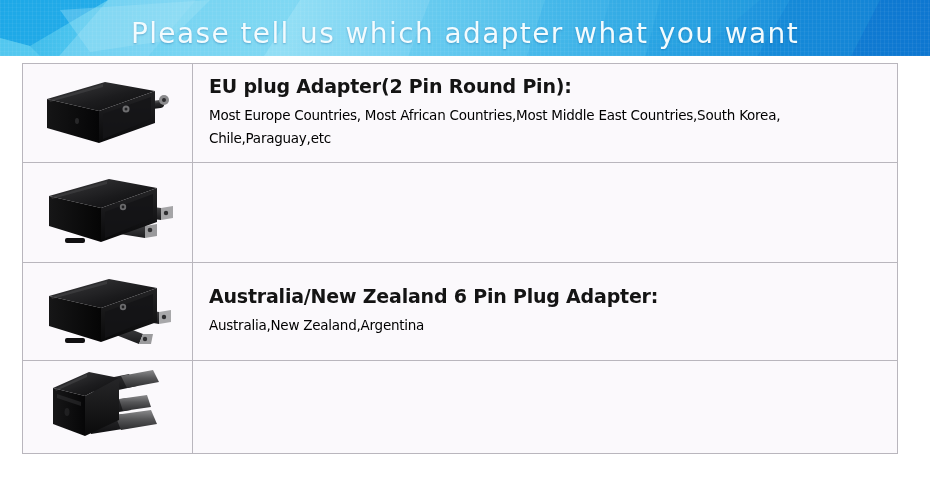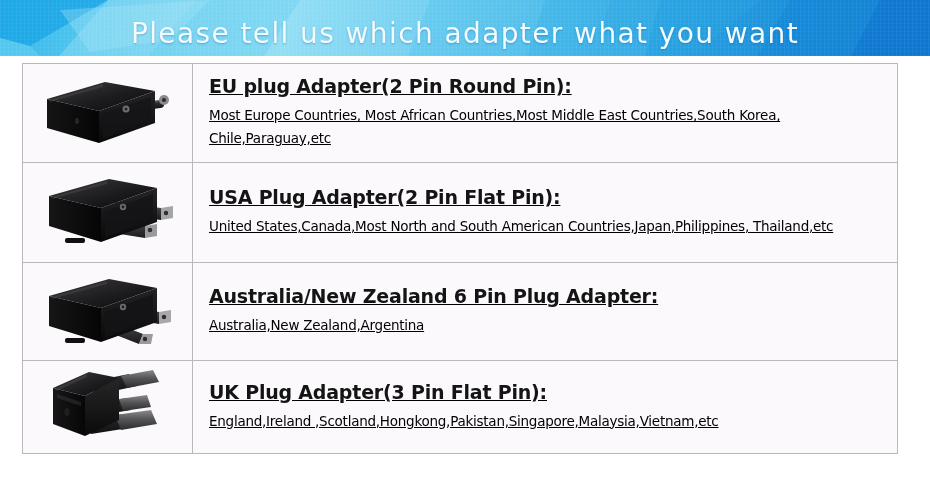--- a/index.html
+++ b/index.html
@@ -59,21 +59,20 @@
   }
 
   
   .table-wrap {
     position: relative;
     margin: 7px 0 0 22px;
     width: 876px;
     border: 1px solid #b9b6bd;
     border-bottom: 1px solid #b9b6bd;
     background: #fbf9fc;
-    text-decoration: underline;
   }
   .row {
     display: flex;
     align-items: stretch;
     border-bottom: 1px solid #b9b6bd;
     background: #fbf9fc;
   }
   .row:last-child { border-bottom: none; }
 
   .cell-img {
@@ -227,24 +226,20 @@
         <path d="M16,28 L76,11 L124,20 L68,40 Z" fill="url(#usTop)"></path>
         <path d="M16,28 L68,40 L68,74 L16,58 Z" fill="url(#usSide)"></path>
         <path d="M68,40 L124,20 L124,54 L68,74 Z" fill="url(#usFace)"></path>
         <path d="M72,44 L120,26 L120,50 L72,70 Z" fill="#141416" opacity="0.85"></path>
         <path d="M18,29 L74,13 L74,16 L19,31 Z" fill="#48484a" opacity="0.5"></path>
         <circle cx="90" cy="39" r="3.2" fill="#6a6a6c"></circle>
         <circle cx="90" cy="39" r="1.4" fill="#202022"></circle>
         <rect x="32" y="70" width="20" height="5" rx="2" fill="#101011"></rect>
       </svg>
     </div>
-    <div class="cell-txt">
-      <div class="adapter-title">USA Plug Adapter(2 Pin Flat Pin):</div>
-      <div class="adapter-desc">United States,Canada,Most North and South American Countries,Japan,Philippines, Thailand,etc</div>
-    </div>
   </div>
 
   <div class="row r3">
     <div class="cell-img">
       <svg class="plug-svg" width="150" height="88" viewBox="0 0 150 88">
         <defs>
           <linearGradient id="auTop" x1="0" y1="0" x2="1" y2="1">
             <stop offset="0%" stop-color="#3b3b3d"></stop>
               <stop offset="60%" stop-color="#1b1b1d"></stop>
               <stop offset="100%" stop-color="#0b0b0c"></stop>
@@ -333,19 +328,15 @@
         </g>
 
         <path d="M20,24 L56,8 L86,14 L52,32 Z" fill="url(#ukTop)"></path>
         <path d="M20,24 L52,32 L52,72 L20,60 Z" fill="url(#ukSide)"></path>
         <path d="M52,32 L86,14 L86,56 L52,72 Z" fill="url(#ukFace)"></path>
         <path d="M22,25 L54,10 L54,13 L23,27 Z" fill="#4c4c4e" opacity="0.5"></path>
         <path d="M24,30 L48,38 L48,42 L24,34 Z" fill="#3a3a3c" opacity="0.45"></path>
         <ellipse cx="34" cy="48" rx="2.5" ry="4" fill="#2e2e30" opacity="0.55"></ellipse>
       </svg>
     </div>
-    <div class="cell-txt">
-      <div class="adapter-title">UK Plug Adapter(3 Pin Flat Pin):</div>
-      <div class="adapter-desc">England,Ireland ,Scotland,Hongkong,Pakistan,Singapore,Malaysia,Vietnam,etc</div>
-    </div>
   </div>
 
 </div>
 
 </body></html>

